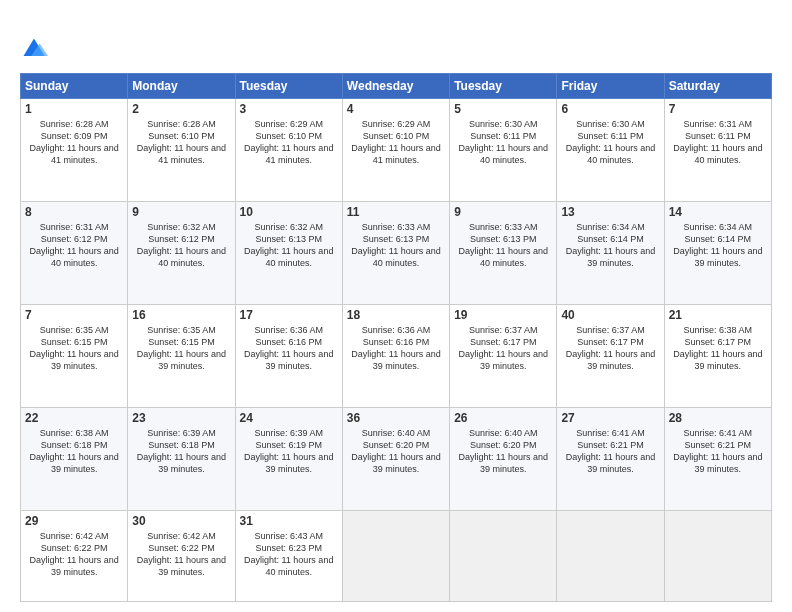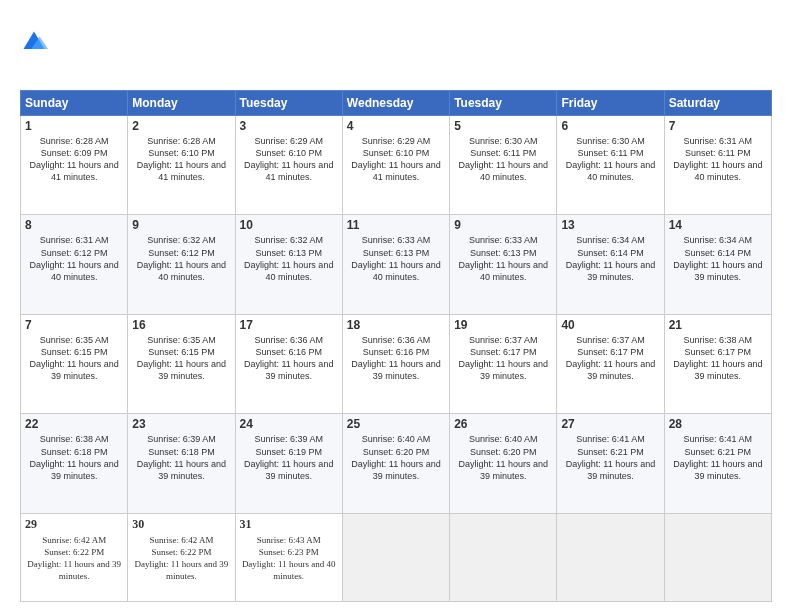--- a/index.html
+++ b/index.html
@@ -6,24 +6,23 @@
     body {
       font-family: Arial, sans-serif;
       background: #fff;
       width: 792px;
       height: 612px;
       overflow: hidden;
     }
     .page {
       width: 792px;
       height: 612px;
-      padding: 28px 20px 10px 20px;
+      padding: 35px 20px 10px 20px;
       display: flex;
       flex-direction: column;
-      gap: 24px;
     }
     .header {
       display: flex;
       justify-content: space-between;
       align-items: flex-start;
       margin-bottom: 10px;
     }
     .logo {
       display: flex;
       align-items: center;
@@ -79,21 +78,20 @@
       font-size: 9.5px;
       color: #333;
       background: #fff;
       height: 88px;
     }
     .calendar tr:nth-child(even) td {
       background: #f5f7fb;
     }
     .calendar tr.last-row td {
       height: 78px;
-      font-family: Liberation Serif, serif;
     }
     .day-num {
       font-size: 12px;
       font-weight: bold;
       display: block;
       margin-bottom: 2px;
     }
     .day-info {
       font-size: 9px;
       color: #333;
@@ -235,21 +233,21 @@
           </td>
           <td>
             <span class="day-num">23</span>
             <div class="day-info">Sunrise: 6:39 AM<br>Sunset: 6:18 PM<br>Daylight: 11 hours and 39 minutes.</div>
           </td>
           <td>
             <span class="day-num">24</span>
             <div class="day-info">Sunrise: 6:39 AM<br>Sunset: 6:19 PM<br>Daylight: 11 hours and 39 minutes.</div>
           </td>
           <td>
-            <span class="day-num">25</span>
+            <span class="day-num">36</span>
             <div class="day-info">Sunrise: 6:40 AM<br>Sunset: 6:20 PM<br>Daylight: 11 hours and 39 minutes.</div>
           </td>
           <td>
             <span class="day-num">26</span>
             <div class="day-info">Sunrise: 6:40 AM<br>Sunset: 6:20 PM<br>Daylight: 11 hours and 39 minutes.</div>
           </td>
           <td>
             <span class="day-num">27</span>
             <div class="day-info">Sunrise: 6:41 AM<br>Sunset: 6:21 PM<br>Daylight: 11 hours and 39 minutes.</div>
           </td>

